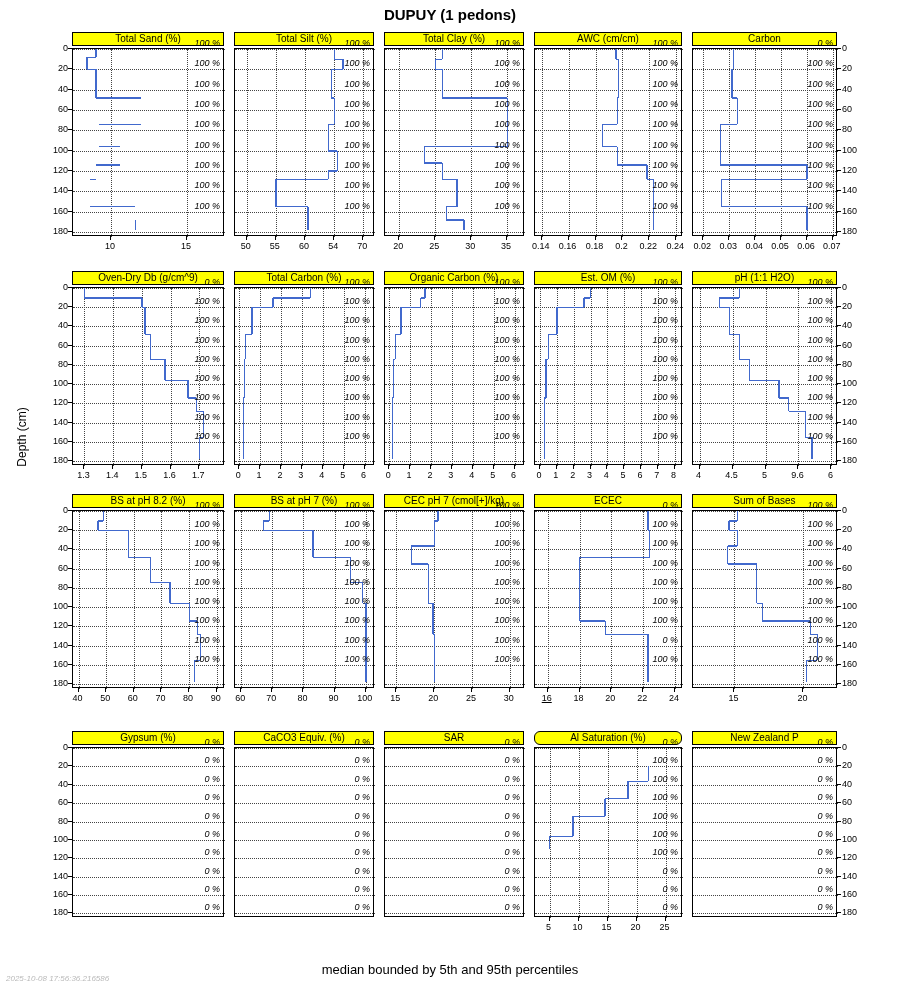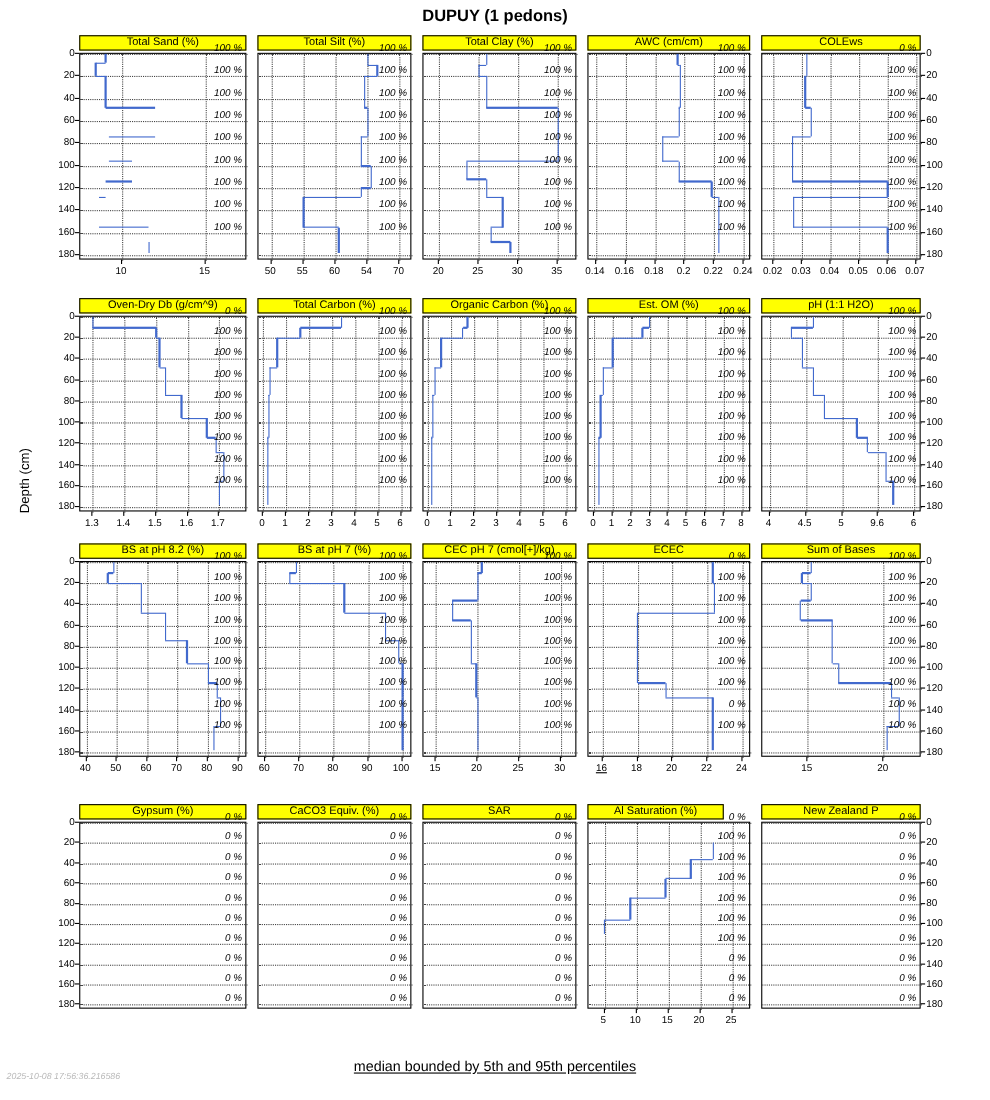--- a/index.html
+++ b/index.html
@@ -29,21 +29,21 @@
   .xlab{position:absolute;font-size:9px;text-align:center;}
   .ylabL{position:absolute;font-size:9px;text-align:right;}
   .ylabR{position:absolute;font-size:9px;text-align:left;}
   .tick{position:absolute;background:#000;}
   .pct{position:absolute;font-size:9px;font-style:italic;text-align:right;color:#000;}
   #ylabel{
     position:absolute;left:-48px;top:430px;width:140px;text-align:center;
     font-size:12px;transform:rotate(-90deg);
   }
   #footer{
-    position:absolute;left:0;top:962px;width:900px;text-align:center;font-size:13px;text-decoration:underline;
+    position:absolute;left:0;top:962px;width:900px;text-align:center;font-size:13px;
   }
   #stamp{
     position:absolute;left:6px;top:974px;font-size:8px;color:#b9b9b9;font-style:italic;
   }
 </style>
 </head>
 <body>
 
 <div id="title">DUPUY (1 pedons)</div>
 <div id="ylabel">Depth (cm)</div>
@@ -277,21 +277,21 @@
       <div class="tick" style="left: 60.5455px; top: 204px; width: 1px; height: 4px;"></div>
       <div class="xlab" style="left: 42.5455px; top: 209px; width: 36px;">0.18</div>
       <div class="tick" style="left: 87.4545px; top: 204px; width: 1px; height: 4px;"></div>
       <div class="xlab" style="left: 69.4545px; top: 209px; width: 36px;">0.2</div>
       <div class="tick" style="left: 114.364px; top: 204px; width: 1px; height: 4px;"></div>
       <div class="xlab" style="left: 96.3636px; top: 209px; width: 36px;">0.22</div>
       <div class="tick" style="left: 141.273px; top: 204px; width: 1px; height: 4px;"></div>
       <div class="xlab" style="left: 123.273px; top: 209px; width: 36px;">0.24</div>
     </div>
     <div class="panel" style="left: 692px; top: 32px; width: 145px; height: 204px;">
-      <div class="strip" style="width: 145px;">COLEws</div>
+      <div class="strip" style="width: 145px;">Carbon</div>
       <div class="plotbox" style="top: 16px; width: 145px; height: 188px;">
         <div class="hgrid" style="left: 0px; top: 0px; width: 145px;"></div>
         <div class="hgrid" style="left: 0px; top: 20.3243px; width: 145px;"></div>
         <div class="hgrid" style="left: 0px; top: 40.6486px; width: 145px;"></div>
         <div class="hgrid" style="left: 0px; top: 60.973px; width: 145px;"></div>
         <div class="hgrid" style="left: 0px; top: 81.2973px; width: 145px;"></div>
         <div class="hgrid" style="left: 0px; top: 101.622px; width: 145px;"></div>
         <div class="hgrid" style="left: 0px; top: 121.946px; width: 145px;"></div>
         <div class="hgrid" style="left: 0px; top: 142.27px; width: 145px;"></div>
         <div class="hgrid" style="left: 0px; top: 162.595px; width: 145px;"></div>
@@ -1072,21 +1072,21 @@
       <div class="pct" style="left: 84px; top: 42.7568px; width: 52px;">0 %</div>
       <div class="pct" style="left: 84px; top: 61.1351px; width: 52px;">0 %</div>
       <div class="pct" style="left: 84px; top: 79.5135px; width: 52px;">0 %</div>
       <div class="pct" style="left: 84px; top: 97.8919px; width: 52px;">0 %</div>
       <div class="pct" style="left: 84px; top: 116.27px; width: 52px;">0 %</div>
       <div class="pct" style="left: 84px; top: 134.649px; width: 52px;">0 %</div>
       <div class="pct" style="left: 84px; top: 153.027px; width: 52px;">0 %</div>
       <div class="pct" style="left: 84px; top: 171.405px; width: 52px;">0 %</div>
     </div>
     <div class="panel" style="left: 534px; top: 731px; width: 148px; height: 186px;">
-      <div class="strip" style="width: 124px;">Al Saturation (%)</div>
+      <div class="strip" style="width: 148px; border-radius: 6px;">Al Saturation (%)</div>
       <div class="plotbox" style="top: 16px; width: 148px; height: 170px;">
         <div class="hgrid" style="left: 0px; top: 0px; width: 148px;"></div>
         <div class="hgrid" style="left: 0px; top: 18.3784px; width: 148px;"></div>
         <div class="hgrid" style="left: 0px; top: 36.7568px; width: 148px;"></div>
         <div class="hgrid" style="left: 0px; top: 55.1351px; width: 148px;"></div>
         <div class="hgrid" style="left: 0px; top: 73.5135px; width: 148px;"></div>
         <div class="hgrid" style="left: 0px; top: 91.8919px; width: 148px;"></div>
         <div class="hgrid" style="left: 0px; top: 110.27px; width: 148px;"></div>
         <div class="hgrid" style="left: 0px; top: 128.649px; width: 148px;"></div>
         <div class="hgrid" style="left: 0px; top: 147.027px; width: 148px;"></div>

